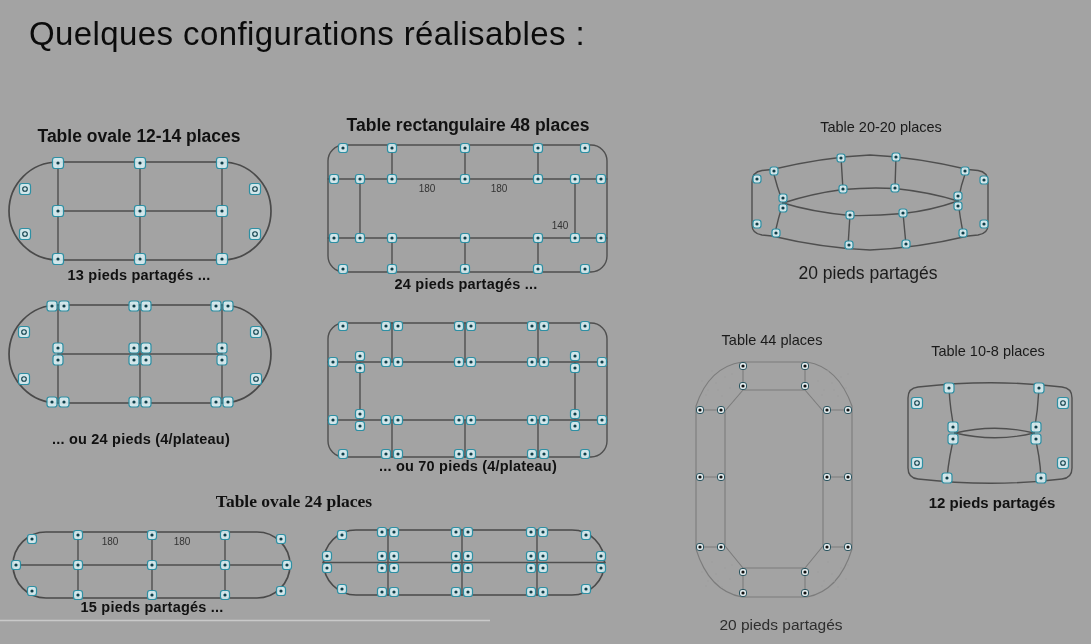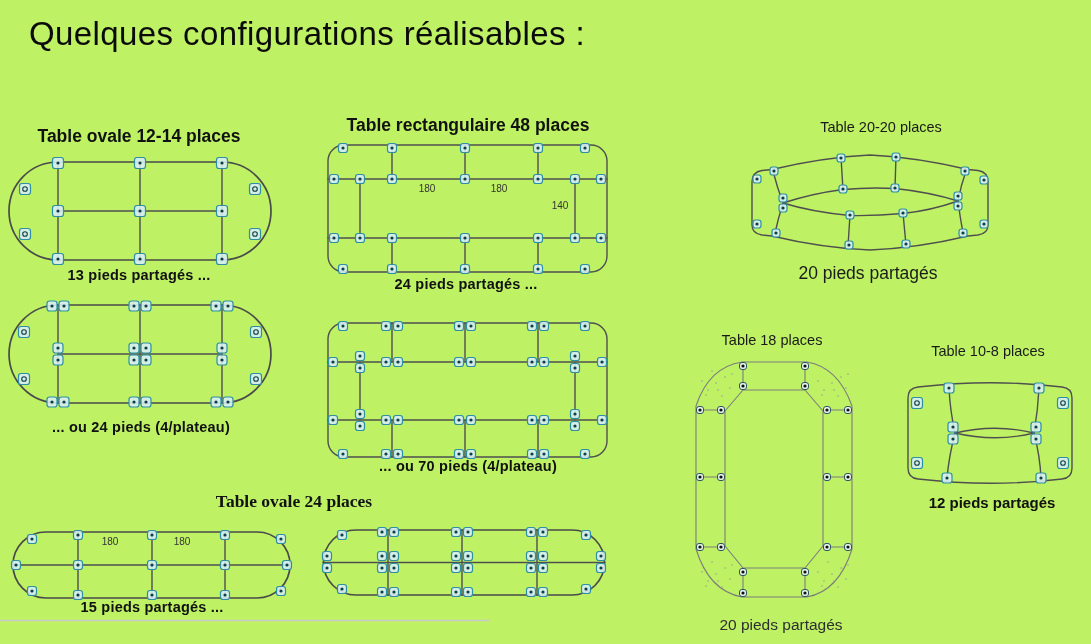--- a/index.html
+++ b/index.html
@@ -1,16 +1,16 @@
 <!DOCTYPE html>
 <html><head>
 <meta charset="utf-8">
 <style>
   html,body{margin:0;padding:0;background:#fff;}
-  .page{position:relative;width:1091px;height:644px;background:#bef264;overflow:hidden;
+  .page{position:relative;width:1091px;height:644px;background:#a3a3a3;overflow:hidden;
         font-family:"Liberation Sans", sans-serif;color:#000;}
   .canvas{position:absolute;left:0;top:0;}
   .lbl{position:absolute;white-space:nowrap;line-height:1.1;}
   .center{transform:translateX(-50%);}
   .h-main{font-size:33px;color:#0b0b0b;letter-spacing:.4px;}
   .h-sec{font-size:17.5px;font-weight:bold;color:#111;}
   .h-sub{font-size:14.5px;color:#1a1a1a;}
   .cap-b{font-size:14.5px;font-weight:bold;color:#111;letter-spacing:.2px;}
   .cap-r17{font-size:17.5px;color:#1b1b1b;}
   .cap-r16{font-size:15.5px;color:#2e2e2e;}
@@ -548,33 +548,33 @@
           <rect x="581.5" y="584.5" width="9" height="9" rx="2.5" class="leg-sq"></rect>
           <circle cx="586" cy="589" r="1.6" class="leg-dot"></circle>
         </g>
     </g>
 
     <line x1="0" y1="620.5" x2="490" y2="620.5" stroke="#c9c9c9" stroke-width="1.5"></line>
   </svg>
 
   <div class="lbl h-sec center" style="left:139px;top:127px;">Table ovale 12-14 places</div>
   <div class="lbl cap-b center" style="left:139px;top:268px;">13 pieds partagés ...</div>
-  <div class="lbl cap-b center" style="left:141px;top:420px;">... ou 24 pieds (4/plateau)</div>
+  <div class="lbl cap-b center" style="left:141px;top:432px;">... ou 24 pieds (4/plateau)</div>
 
   <div class="lbl h-sec center" style="left:468px;top:116px;">Table rectangulaire 48 places</div>
   <div class="lbl dim center" style="left:427px;top:183px;">180</div>
   <div class="lbl dim center" style="left:499px;top:183px;">180</div>
-  <div class="lbl dim center" style="left:560px;top:200px;">140</div>
+  <div class="lbl dim center" style="left:560px;top:220px;">140</div>
   <div class="lbl cap-b center" style="left:466px;top:277px;">24 pieds partagés ...</div>
   <div class="lbl cap-b center" style="left:468px;top:459px;">... ou 70 pieds (4/plateau)</div>
 
   <div class="lbl h-sub center" style="left:881px;top:120px;">Table 20-20 places</div>
   <div class="lbl cap-r17 center" style="left:868px;top:264px;">20 pieds partagés</div>
 
-  <div class="lbl h-sub center" style="left:772px;top:333px;">Table 18 places</div>
+  <div class="lbl h-sub center" style="left:772px;top:333px;">Table 44 places</div>
   <div class="lbl cap-r16 center" style="left:781px;top:616px;">20 pieds partagés</div>
 
   <div class="lbl h-sub center" style="left:988px;top:344px;">Table 10-8 places</div>
   <div class="lbl cap-b15 center" style="left:992px;top:495px;">12 pieds partagés</div>
 
   <div class="lbl h-sec center" style="left:294px;top:492px;font-family:Liberation Serif, serif;">Table ovale 24 places</div>
   <div class="lbl dim center" style="left:110px;top:536px;">180</div>
   <div class="lbl dim center" style="left:182px;top:536px;">180</div>
   <div class="lbl cap-b center" style="left:152px;top:600px;">15 pieds partagés ...</div>
 </div>

